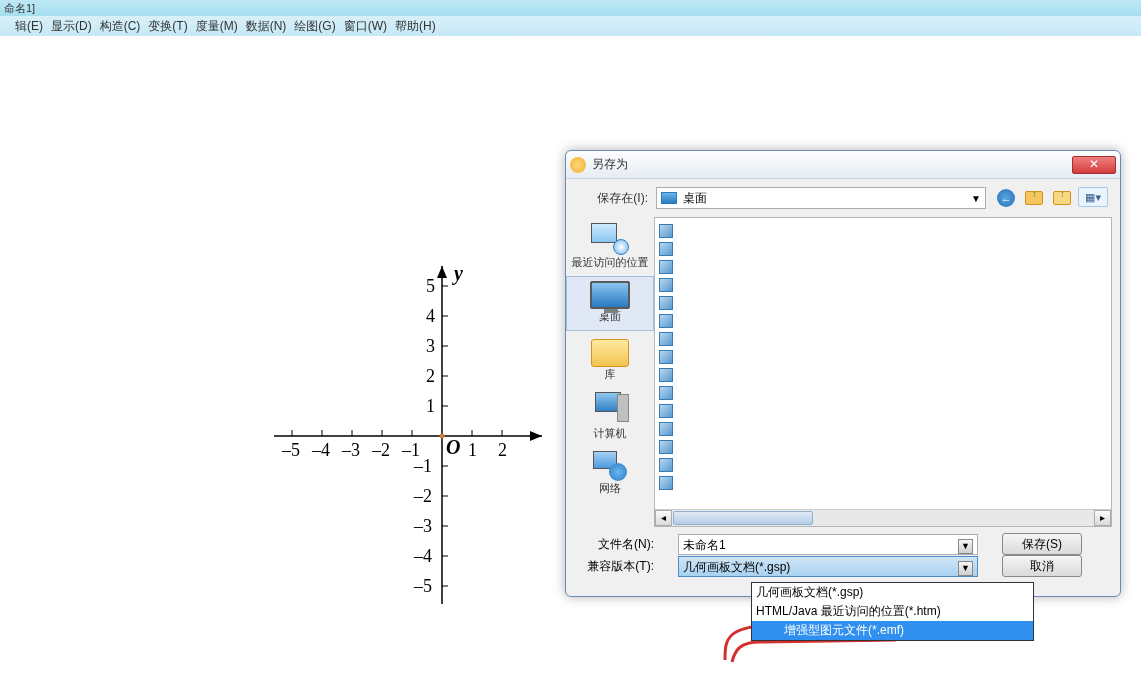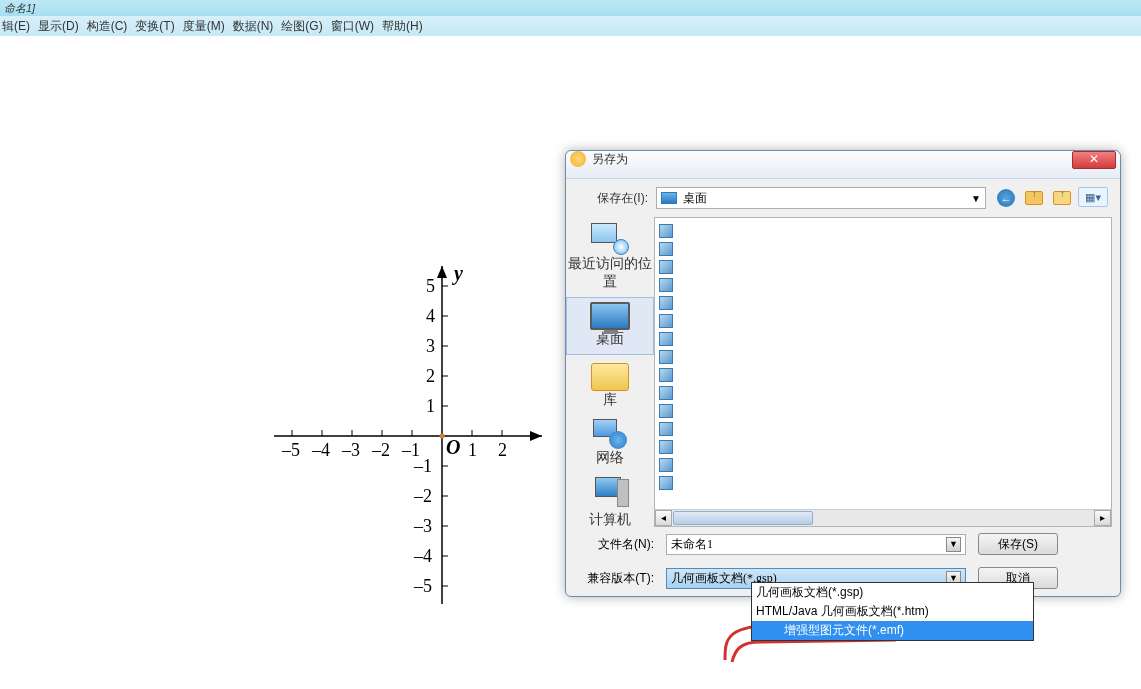--- a/index.html
+++ b/index.html
@@ -1,65 +1,65 @@
 <!DOCTYPE html>
 <html><head>
 <meta charset="utf-8">
 <style>
 * { margin: 0; padding: 0; box-sizing: border-box; }
 body { font-family: "Microsoft YaHei", SimSun, Arial, sans-serif; font-size: 12px; background: #fff; width: 1141px; height: 689px; position: relative; overflow: hidden; }
 
-.title-bar { height: 16px; background: linear-gradient(180deg, #bde8f5, #a5dff0); padding-left: 4px; font-size: 11px; color: #333; line-height: 16px; font-style: italic; }
-.menu-bar { height: 20px; background: linear-gradient(180deg, #d8f0fa, #c5e8f5); padding-left: 2px; display: flex; align-items: center; font-size: 12px; color: #333; }
+.title-bar { height: 16px; background: linear-gradient(180deg, #bde8f5, #a5dff0); padding-left: 4px; font-size: 11px; color: #333; line-height: 16px; }
+.menu-bar { height: 20px; background: linear-gradient(180deg, #d8f0fa, #c5e8f5); padding-left: 15px; display: flex; align-items: center; font-size: 12px; color: #333; }
 .menu-bar span { margin-right: 8px; cursor: default; }
 
 .canvas { position: absolute; left: 0; top: 36px; right: 0; bottom: 0; background: #fff; }
 .axis-line { stroke: #000; stroke-width: 1.5; }
 .tick-line { stroke: #000; stroke-width: 1; }
 .axis-label { font-family: "Times New Roman", serif; font-style: italic; font-size: 20px; font-weight: bold; }
 .tick-label { font-family: "Times New Roman", serif; font-size: 18px; }
 .origin-label { font-family: "Times New Roman", serif; font-style: italic; font-size: 20px; font-weight: bold; }
 
 .dialog { position: absolute; left: 565px; top: 150px; width: 556px; height: 447px; background: #f0f0f0; border: 1px solid #6a8bb5; border-radius: 6px; box-shadow: 0 0 12px rgba(0,0,0,0.3); }
-.dialog-title { height: 28px; background: linear-gradient(180deg, #fdfdfe, #e6ecf5); border-bottom: 1px solid #c9d5e8; border-radius: 6px 6px 0 0; display: flex; padding: 0 4px; }
+.dialog-title { height: 28px; background: linear-gradient(180deg, #fdfdfe, #e6ecf5); border-bottom: 1px solid #c9d5e8; border-radius: 6px 6px 0 0; display: flex; align-items: center; padding: 0 4px; }
 .dialog-title .icon { width: 16px; height: 16px; background: radial-gradient(circle, #ffd87a, #f0b030); border-radius: 50%; margin-right: 6px; }
 .dialog-title .title-text { flex: 1; color: #333; font-size: 12px; }
 .close-btn { width: 44px; height: 18px; background: linear-gradient(180deg, #f28080, #d43b3b); border: 1px solid #a03030; border-radius: 2px; color: #fff; text-align: center; line-height: 14px; font-size: 12px; cursor: default; }
 
 .top-row { display: flex; align-items: center; padding: 8px 12px; gap: 8px; }
 .top-row .lbl { width: 70px; text-align: right; color: #333; }
 .loc-dd { flex: 1; height: 22px; background: #fff; border: 1px solid #abadb3; display: flex; align-items: center; padding: 0 4px; gap: 6px; }
 .desktop-mini { width: 16px; height: 12px; background: linear-gradient(180deg, #6ab5e8, #2a7ac0); border: 1px solid #2a7ac0; }
 .dd-arrow { margin-left: auto; font-size: 10px; }
 .tool-btns { display: flex; gap: 4px; }
 .tool-btn { width: 24px; height: 22px; display: flex; align-items: center; justify-content: center; }
 .back-circle { width: 18px; height: 18px; border-radius: 50%; background: radial-gradient(#5aa5e0,#2570b5); display:flex;align-items:center;justify-content:center;color:#fff;font-size:11px;}
 .up-folder { width: 18px; height: 14px; background: #f5c560; border: 1px solid #d89020; border-radius: 2px; position: relative; }
 .up-folder::before { content:"↑"; position:absolute; top:-4px; left:6px; font-size:10px; color:#3a7a3a; }
 .view-btn { width: 30px; height: 20px; border: 1px solid #a5c8e8; background: #eaf4fc; border-radius: 2px; display:flex;align-items:center;justify-content:center; color:#3a6090; font-size:11px;}
 
 .body-area { display: flex; height: 310px; }
 .places { width: 88px; background: #f0f0f0; padding-top: 2px; }
 .place { text-align: center; padding: 4px 2px 6px; cursor: default; }
 .place.selected { background: #e0e8f5; border: 1px solid #a5bfe0; }
-.place-lbl { font-size: 14px; color: #333; }
+.place-lbl { font-size: 11px; color: #333; }
 
 .file-area { flex: 1; background: #fff; border: 1px solid #b5b5b5; margin: 0 8px 0 0; position: relative; overflow: hidden; }
 .file-col { padding: 4px; }
 .file-item { display: flex; align-items: center; gap: 4px; height: 18px; font-size: 11px; }
 .file-icon { width: 14px; height: 14px; background: linear-gradient(135deg,#b5d8f0,#5a9ad0); border: 1px solid #3a7ab0; }
 .hscroll { position: absolute; bottom: 0; left: 0; right: 0; height: 17px; background: #f0f0f0; border-top: 1px solid #ccc; display: flex; }
 .hscroll .arr { width: 17px; height: 16px; background: linear-gradient(#fafafa,#dadada); border: 1px solid #aaa; text-align:center; line-height:14px; font-size:10px; }
 .hscroll .track { flex:1; background: #e8e8e8; display:flex; }
 .hscroll .thumb { width: 140px; height: 14px; margin:1px; background: linear-gradient(#e0eaf5,#b5cde8); border:1px solid #90b0d0; border-radius:2px; }
 
 .bottom-rows { padding: 6px 10px; }
-.row { display: flex; align-items: center; margin-bottom: 12px; gap: 12px; }
+.row { display: flex; align-items: center; margin-bottom: 0; gap: 24px; }
 .row .lbl { width: 78px; text-align: right; }
-.combo { width: 300px; height: 21px; background: #fff; border: 1px solid #abadb3; display:flex; align-items:center; padding:0 4px; font-size:12px;font-family:Liberation Serif, serif; }
+.combo { width: 300px; height: 21px; background: #fff; border: 1px solid #abadb3; display:flex; align-items:flex-end; padding:0 4px; font-size:12px; }
 .combo.highlighted { background: linear-gradient(#cfe5f7, #a9d2f0); border: 1px solid #4a8cc5; }
 .combo .dd-arrow { margin-left:auto; border:1px solid #888; width:15px; height:15px; background:linear-gradient(#f5f5f5,#d0d0d0); text-align:center; line-height:13px; font-size:9px; }
 .btn { width: 80px; height: 22px; background: linear-gradient(#f5f5f5,#dadada); border: 1px solid #888; border-radius: 3px; text-align: center; line-height: 20px; cursor: default; }
 
 .dropdown-list { position: absolute; left: 751px; top: 582px; width: 283px; background: #fff; border: 1px solid #333; z-index: 100; font-size: 12px; }
 .dropdown-list .opt { padding: 1px 4px; white-space: nowrap; overflow: hidden; }
 .dropdown-list .opt.sel { background: #3090f0; color: #fff; padding-left: 32px; }
 
 .red-annotation { position: absolute; stroke: #d43030; stroke-width: 3; fill: none; }
 
@@ -175,32 +175,32 @@
       </div>
       <div class="place selected">
         <div class="monitor-icon"></div>
         <div class="place-lbl">桌面</div>
       </div>
       <div class="place">
         <div class="folder-icon"></div>
         <div class="place-lbl">库</div>
       </div>
       <div class="place">
+        <div class="computer-icon">
+            <div class="screen"></div>
+            <div class="box"></div>
+          </div>
+        <div class="place-lbl">计算机</div>
+      </div>
+      <div class="place">
         <div class="globe-icon">
             <div class="g1"></div>
             <div class="g2"></div>
           </div>
         <div class="place-lbl">网络</div>
-      </div>
-      <div class="place">
-        <div class="computer-icon">
-            <div class="screen"></div>
-            <div class="box"></div>
-          </div>
-        <div class="place-lbl">计算机</div>
       </div>
     </div>
     <div class="file-area">
       <div class="file-col">
         <div class="file-item">
             <div class="file-icon"></div>
           </div>
         <div class="file-item">
             <div class="file-icon"></div>
           </div>
@@ -268,19 +268,19 @@
         <span>几何画板文档(*.gsp)</span>
         <span class="dd-arrow">▼</span>
       </div>
       <div class="btn">取消</div>
     </div>
   </div>
 </div>
 
 <div class="dropdown-list">
   <div class="opt">几何画板文档(*.gsp)</div>
-  <div class="opt">HTML/Java 几何画板文档(*.htm)</div>
+  <div class="opt">HTML/Java 最近访问的位置(*.htm)</div>
   <div class="opt sel">增强型图元文件(*.emf)</div>
 </div>
 
 <svg class="red-annotation" style="left:720px; top:620px;" width="200" height="50">
   <path d="M 5 40 C 5 20, 5 5, 60 5 L 175 5 C 185 5, 185 15, 175 20 L 40 22 C 20 22, 15 30, 12 42"></path>
 </svg>
 
 </body></html>

